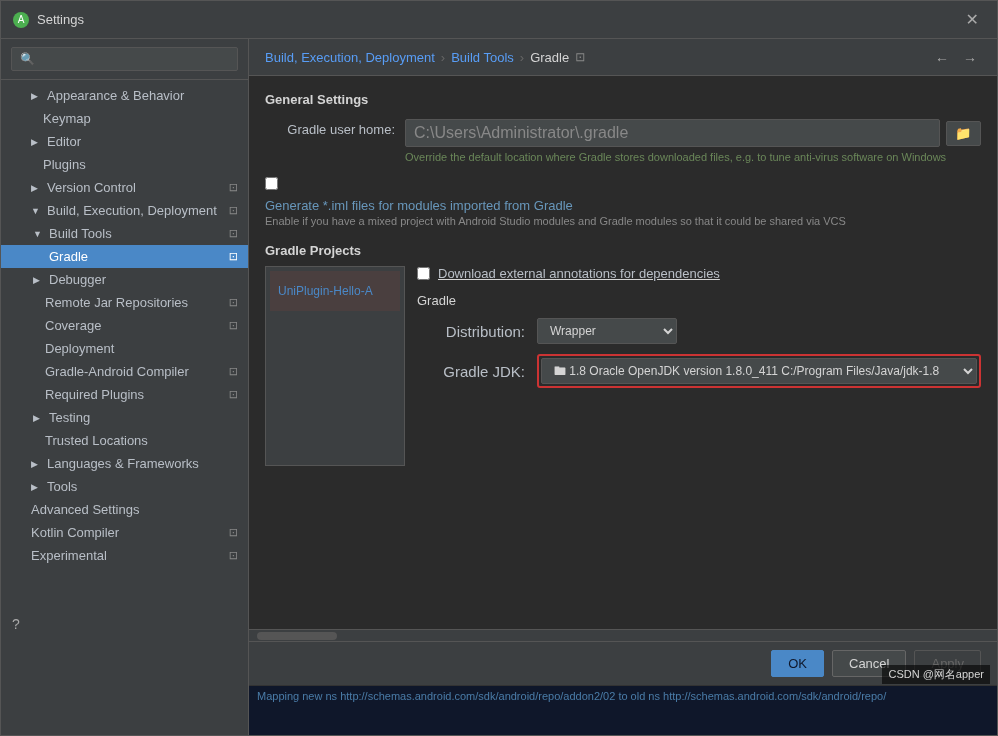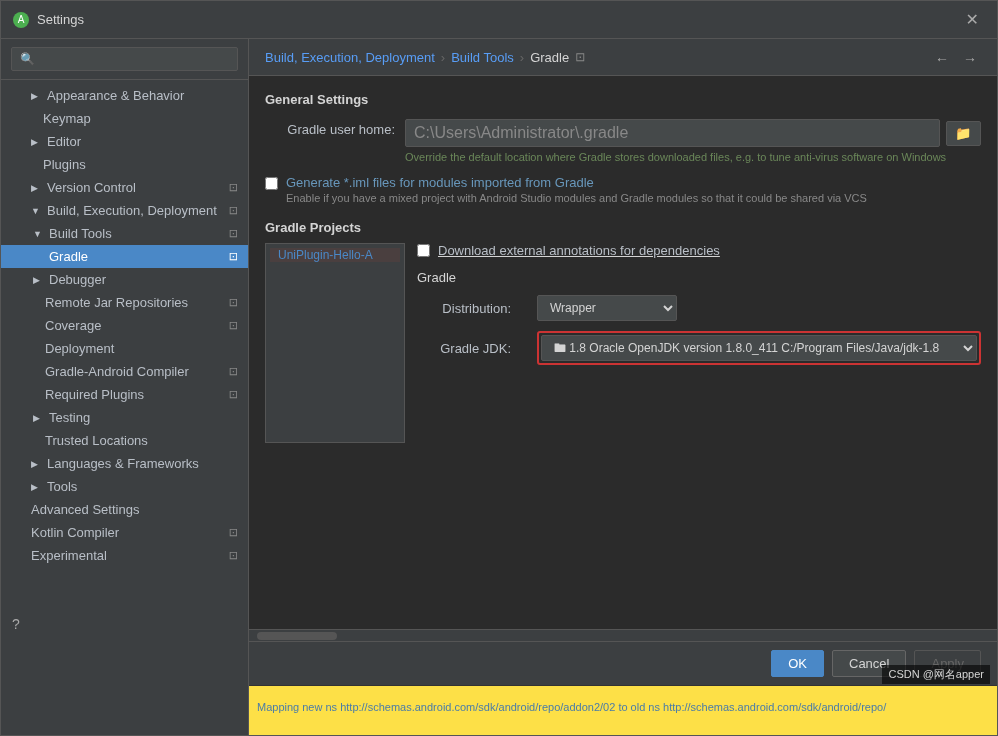--- a/index.html
+++ b/index.html
@@ -227,20 +227,21 @@
       color: #6a8759;
       font-size: 11px;
       margin-top: 4px;
     }
 
     .checkbox-row {
       display: flex;
       align-items: flex-start;
       margin-bottom: 12px;
       gap: 8px;
+      flex-direction: column;
     }
     .checkbox-row input[type="checkbox"] {
       margin-top: 2px;
       flex-shrink: 0;
     }
     .checkbox-label-block { flex: 1; }
     .checkbox-main-label { color: #6897bb; font-size: 13px; }
     .checkbox-hint { color: #888; font-size: 11px; margin-top: 2px; }
 
     
@@ -258,21 +259,21 @@
       gap: 12px;
       min-height: 200px;
     }
     .project-list {
       width: 140px;
       background: #3c3f41;
       border: 1px solid #555;
       padding: 4px;
     }
     .project-item {
-      padding: 0 8px;
+      padding: 13px 8px;
       font-size: 12px;
       color: #4a88c7;
       cursor: pointer;
       background: #4a3f3f;
     }
 
     .project-settings {
       flex: 1;
     }
 
@@ -295,23 +296,23 @@
     }
 
     .form-row {
       display: flex;
       align-items: center;
       margin-bottom: 10px;
     }
     .form-label {
       width: 120px;
       text-align: right;
-      padding-right: 26px;
+      padding-right: 12px;
       color: #b9bfc7;
-      font-size: 13px;
+      font-size: 15px;
       flex-shrink: 0;
     }
     .select-input {
       background: #45494a;
       border: 1px solid #555;
       color: #d4d4d4;
       padding: 4px 8px;
       font-size: 12px;
       border-radius: 2px;
       outline: none;
@@ -370,41 +371,41 @@
     }
     .btn {
       padding: 5px 16px;
       border-radius: 2px;
       border: 1px solid transparent;
       cursor: pointer;
       font-size: 13px;
     }
     .btn-primary {
       background: #4a88c7;
-      color: #ffffff;
+      color: #0f172a;
       border-color: #4a88c7;
     }
     .btn-secondary {
       background: #45494a;
       color: #d4d4d4;
       border-color: #666;
     }
     .btn-disabled {
       background: #3c3f41;
       color: #666;
       border-color: #555;
       cursor: not-allowed;
     }
 
     
     .log-area {
-      background: #fde047;
+      background: #0f172a;
       height: 50px;
       border-top: 1px solid #333;
-      padding: 15px 8px;
+      padding: 4px 8px;
       font-size: 11px;
       color: #4a7ca8;
       overflow: hidden;
       flex-shrink: 0;
     }
 
     
     .watermark {
       position: absolute;
       bottom: 52px;

